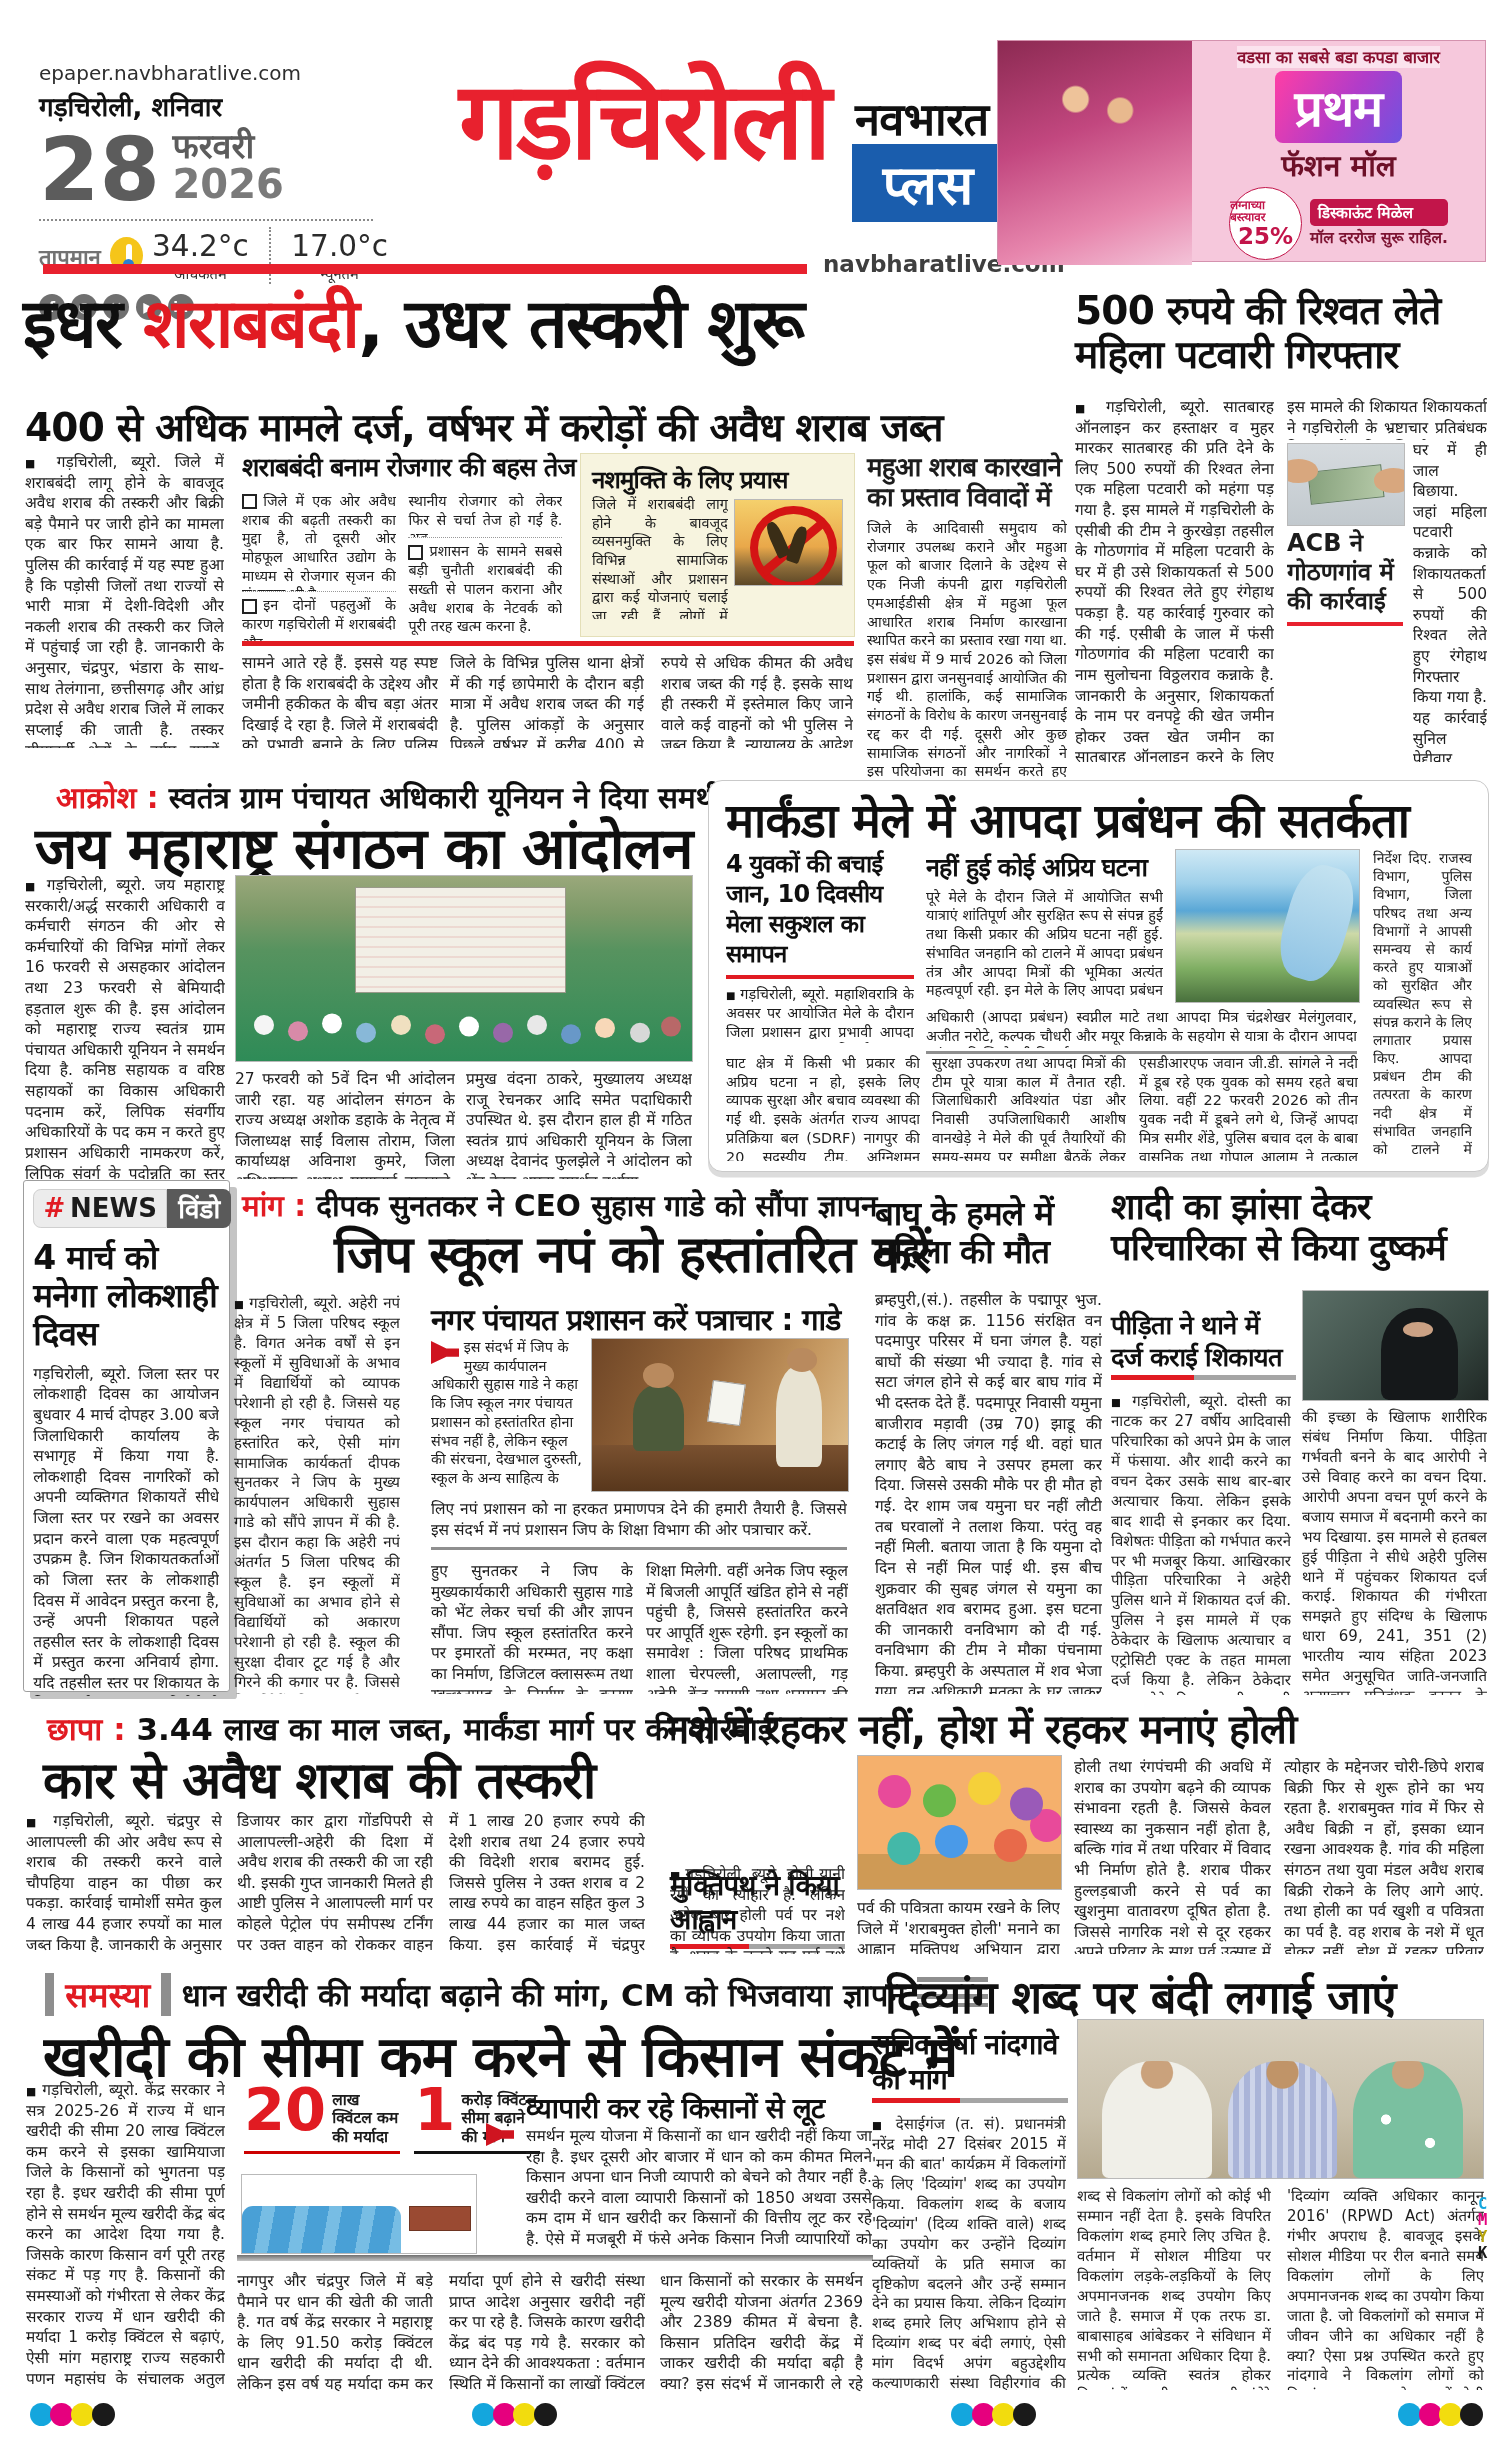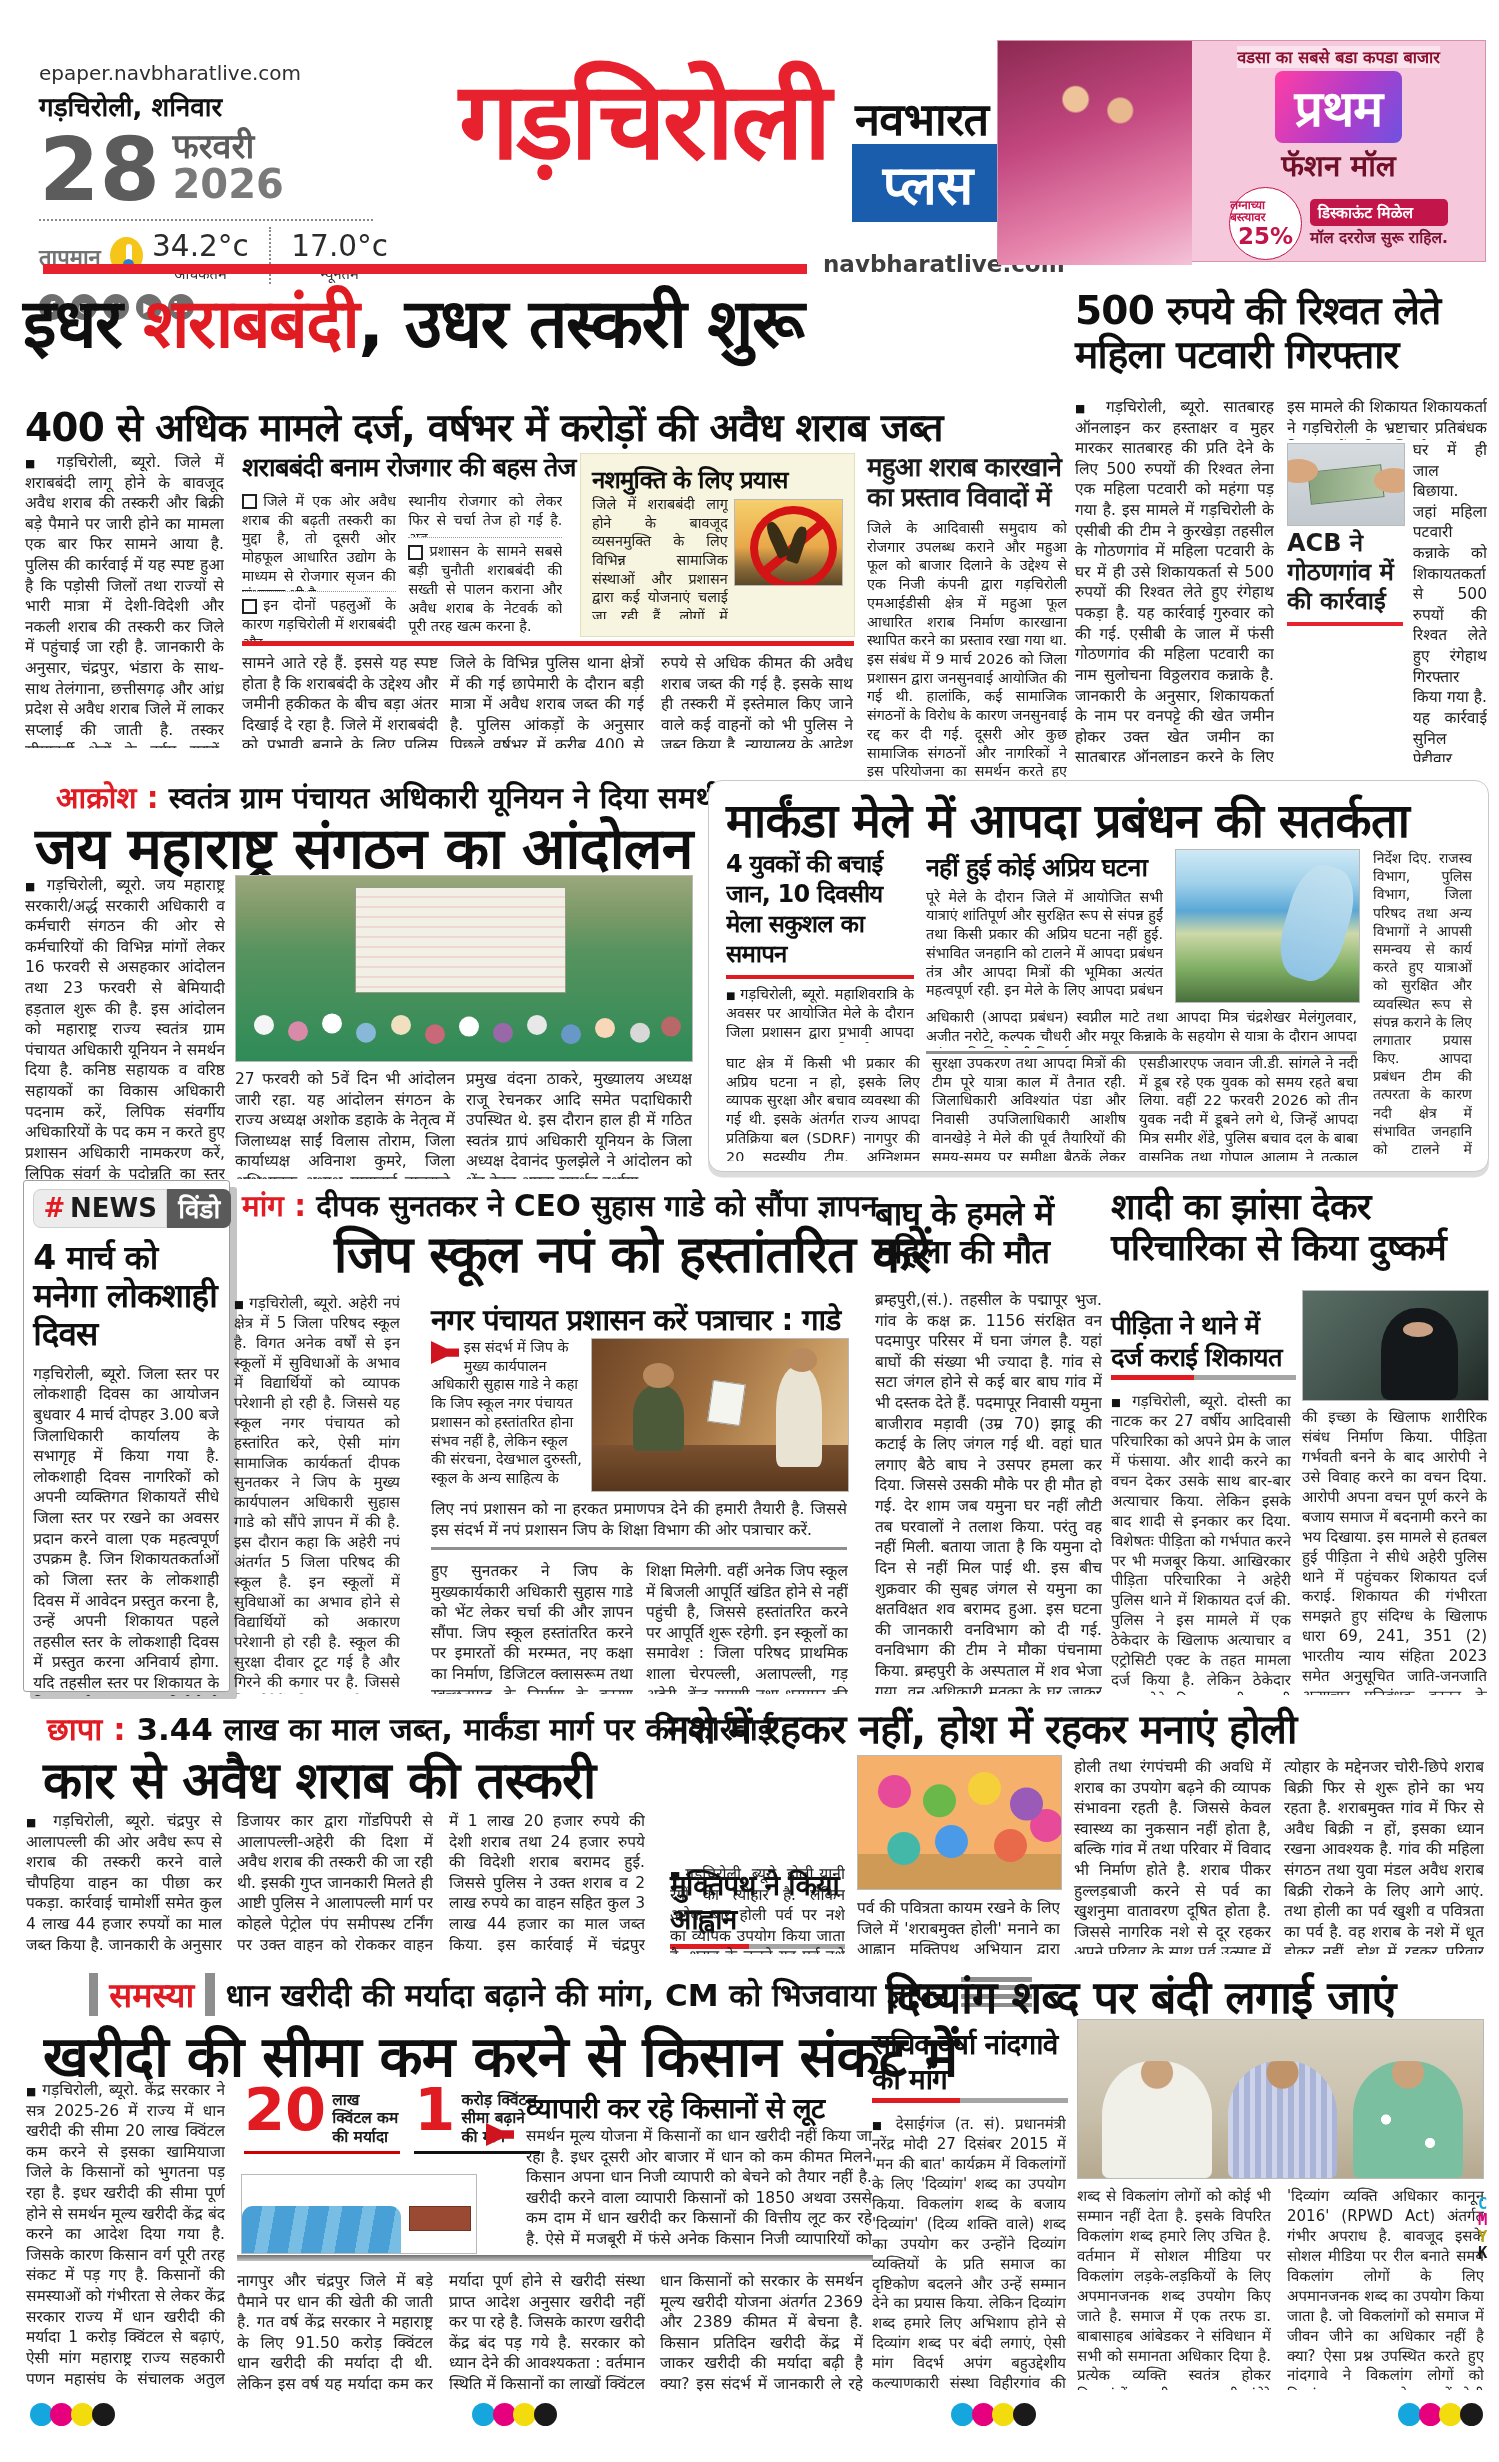--- a/index.html
+++ b/index.html
@@ -352,21 +352,21 @@
   </div>
   <div class="abs bt dl" style="left:670px;top:1864px;width:175px;height:90px;">गड़चिरोली, ब्यूरो. होली यानी रंगों का त्योहार है. लेकिन अनेक बार होली पर्व पर नशे का व्यापक उपयोग किया जाता है. शराब के चलते यह पर्व नशे में मनाए जाने से इस पर्व की पवित्रता मैली होती है. जिससे ऐसी बातें टालने तथा</div>
   <div class="photo ph-holi" style="left:857px;top:1755px;width:203px;height:133px;">
     <div class="holi-ground"></div>
     <div class="splash"></div>
   </div>
   <div class="abs bt" style="left:857px;top:1898px;width:203px;height:56px;">पर्व की पवित्रता कायम रखने के लिए जिले में 'शराबमुक्त होली' मनाने का आह्वान मुक्तिपथ अभियान द्वारा किया गया है.</div>
   <div class="abs bt" style="left:1074px;top:1757px;width:197px;height:197px;">होली तथा रंगपंचमी की अवधि में शराब का उपयोग बढ़ने की व्यापक संभावना रहती है. जिससे केवल स्वास्थ्य का नुकसान नहीं होता है, बल्कि गांव में तथा परिवार में विवाद भी निर्माण होते है. शराब पीकर हुल्लड़बाजी करने से पर्व का खुशनुमा वातावरण दूषित होता है. जिससे नागरिक नशे से दूर रहकर अपने परिवार के साथ पर्व उत्साह में मनाएं. जिले के अनेक गांवों ने एकजुटता से आगे आकर अपना गांव 'शराबमुक्त' किया है. लेकिन</div>
   <div class="abs bt" style="left:1284px;top:1757px;width:200px;height:197px;">त्योहार के मद्देनजर चोरी-छिपे शराब बिक्री फिर से शुरू होने का भय रहता है. शराबमुक्त गांव में फिर से अवैध बिक्री न हों, इसका ध्यान रखना आवश्यक है. गांव की महिला संगठन तथा युवा मंडल अवैध शराब बिक्री रोकने के लिए आगे आएं. तथा होली का पर्व खुशी व पवित्रता का पर्व है. वह शराब के नशे में धूत होकर नहीं, होश में रहकर परिवार के साथ होली पर्व मनाने का आह्वान मुक्तिपथ ने नागरिकों से किया है.</div>
 
-  <div class="abs" style="left:45px;top:1971px;display:flex;align-items:center;gap:11px;width:1117px;margin-left:44px;">
+  <div class="abs" style="left:45px;top:1971px;display:flex;align-items:center;gap:11px;width:1117px;">
     <span class="gbar"></span>
     <span class="red" style="font-size:34px;font-weight:bold;">समस्या</span>
     <span class="gbar"></span>
     <span class="kick nw" style="font-size:31px;">धान खरीदी की मर्यादा बढ़ाने की मांग, CM को भिजवाया ज्ञापन</span>
     <span class="glines">
         <div></div>
         <div></div>
         <div></div>
         <div></div>
       </span>

